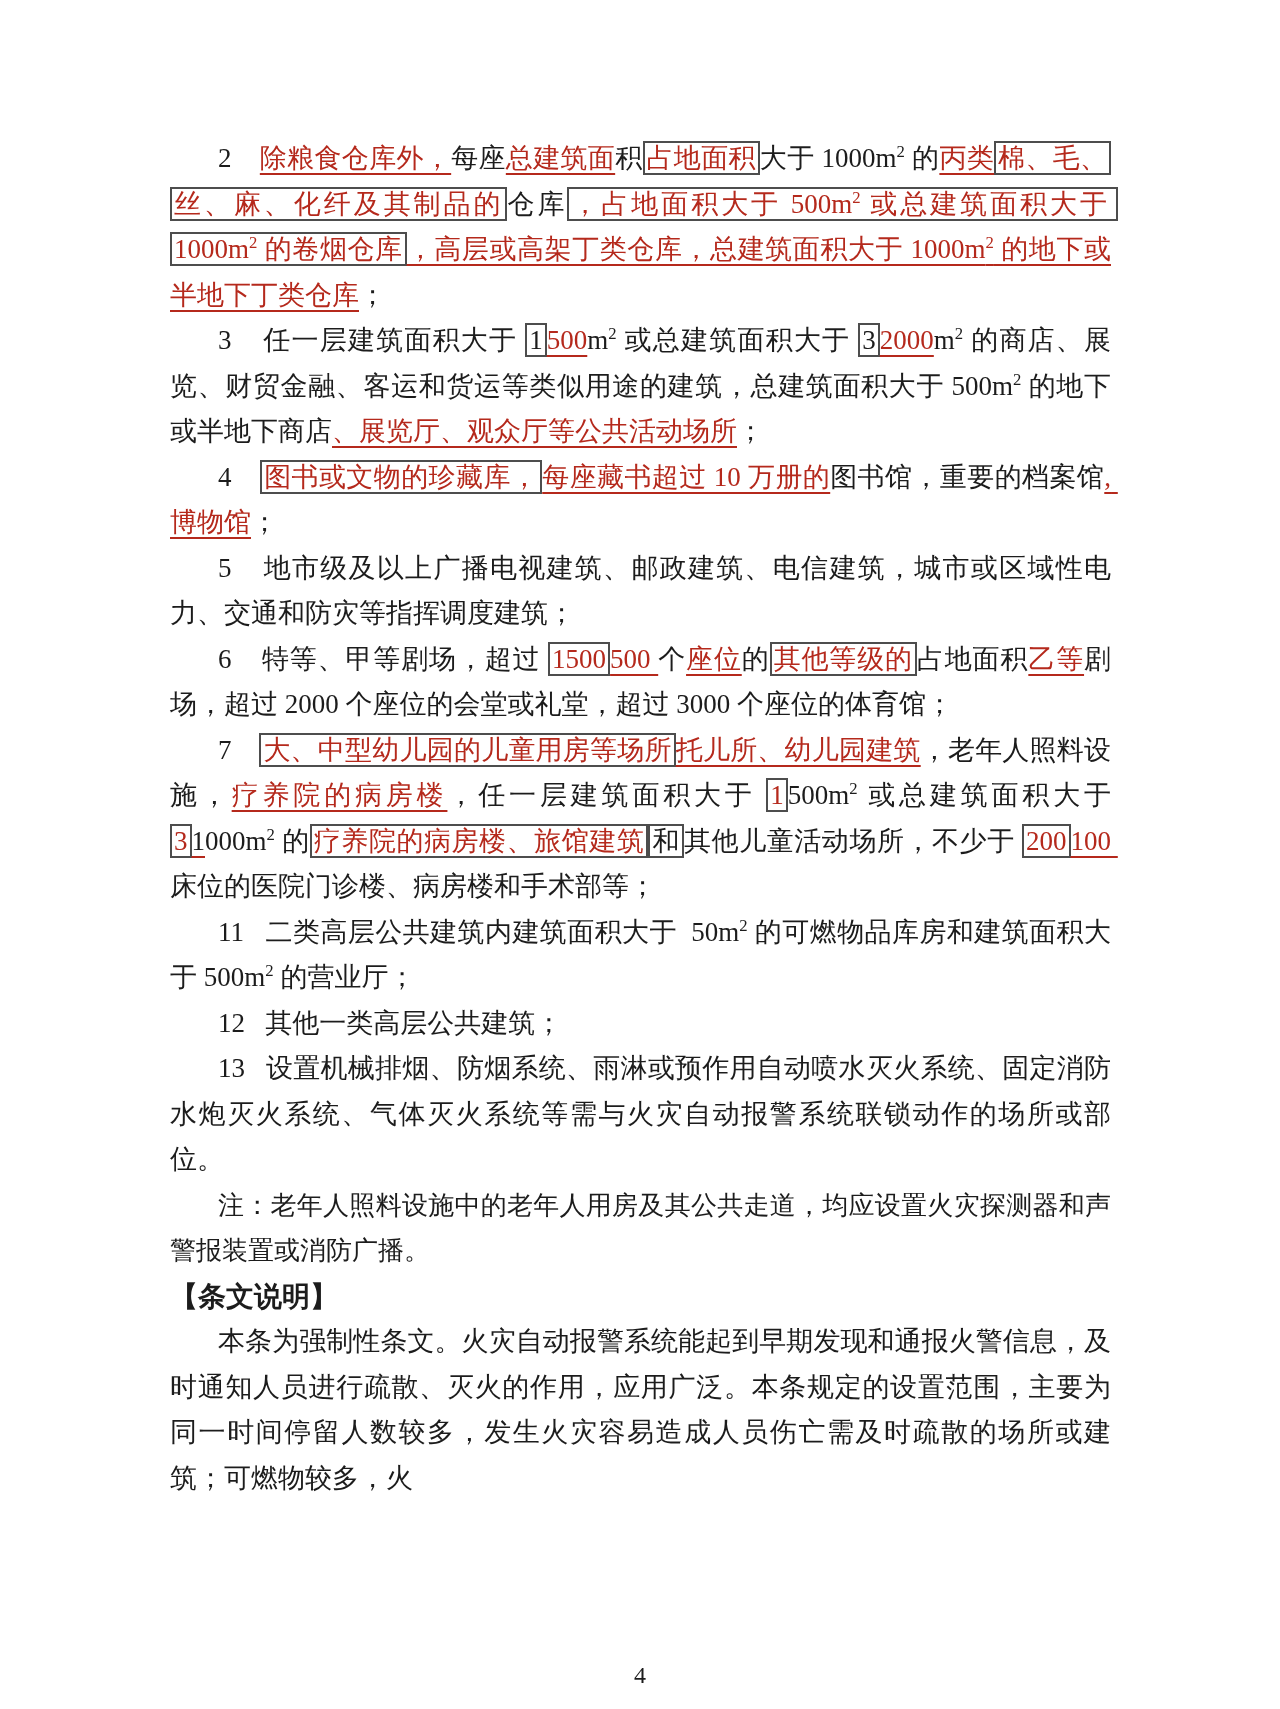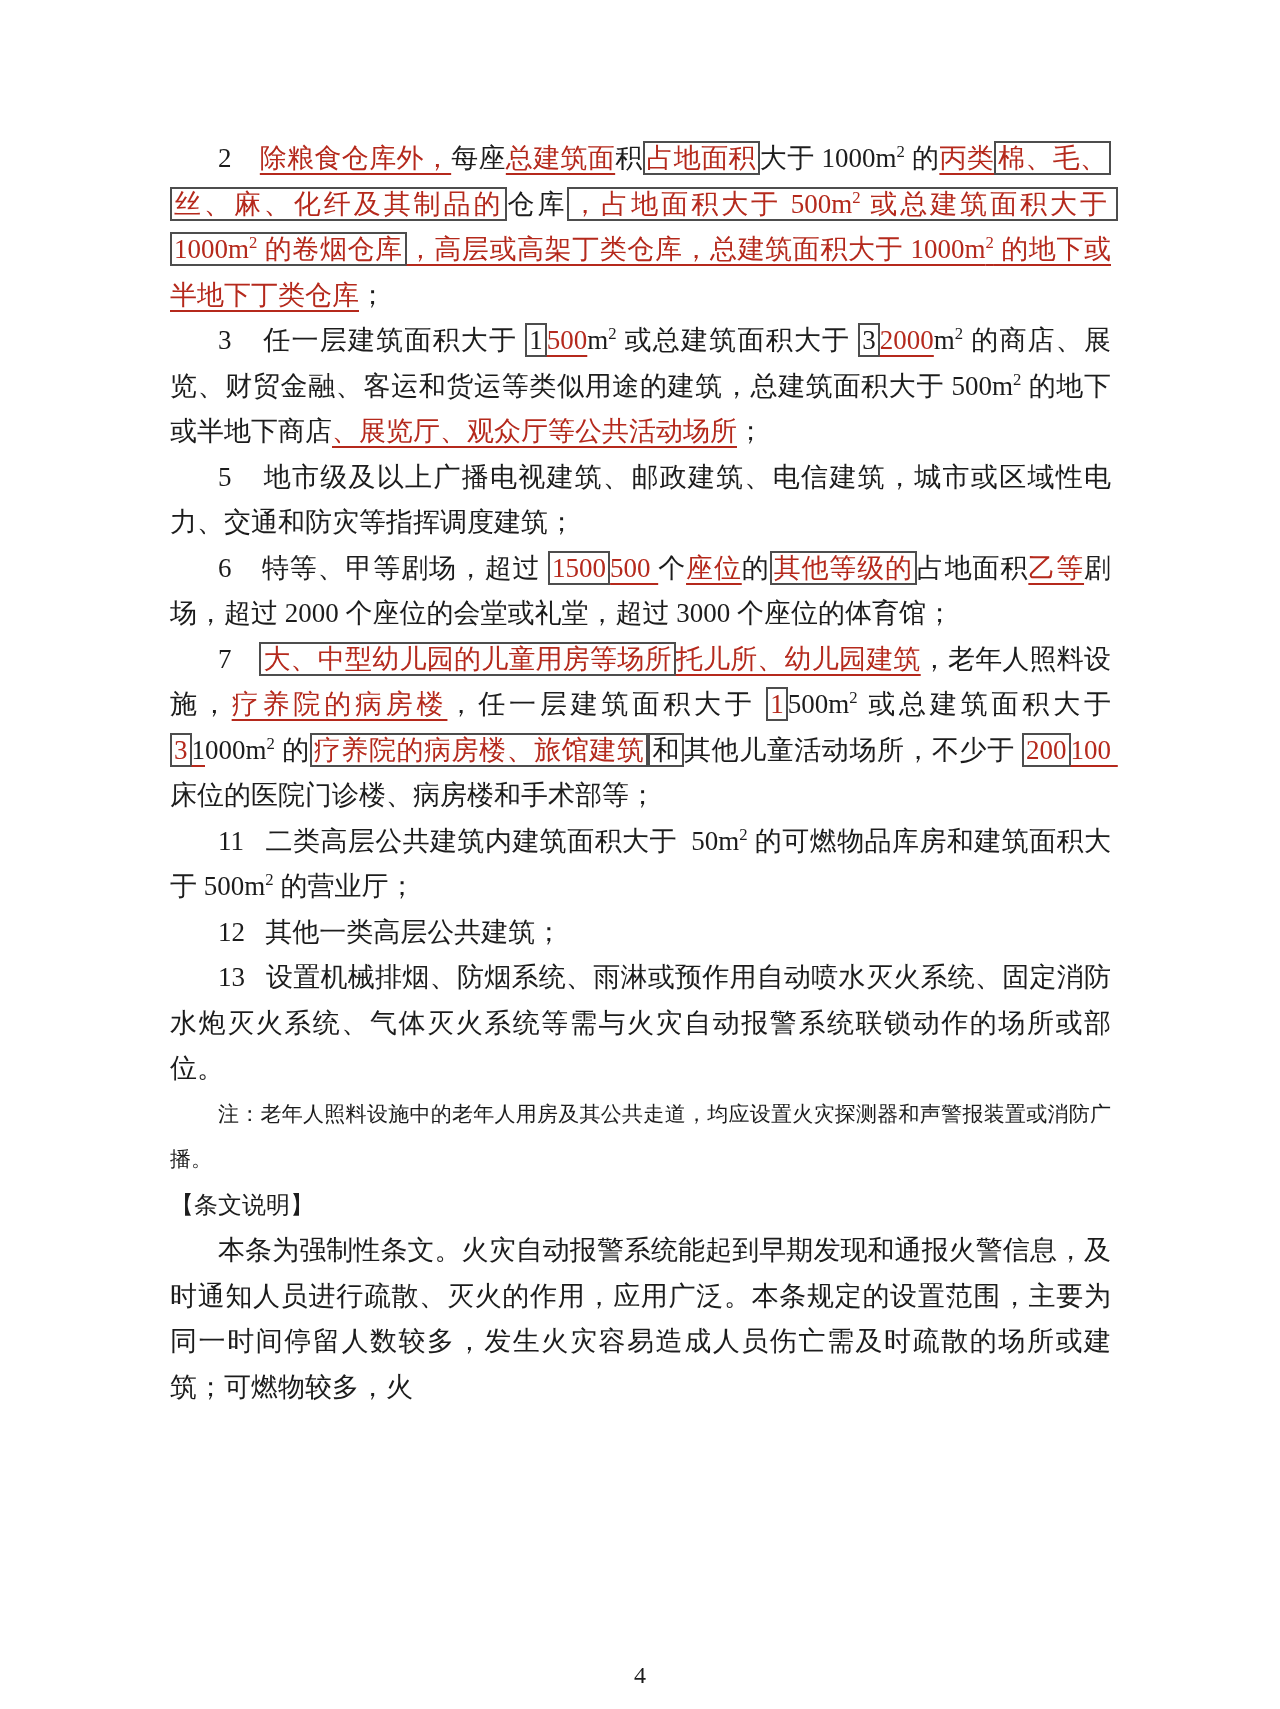--- a/index.html
+++ b/index.html
@@ -12,22 +12,22 @@
     width:1280px;height:1709px;background:#ffffff;position:relative;
     margin:0 auto;overflow:hidden;
     font-family:"Liberation Serif","DejaVu Serif",serif;
     color:var(--ink);
   }
   .content{
     position:absolute;left:170px;top:136px;width:941px;
     font-size:27px;line-height:45.5px;text-align:justify;
   }
   .content p{margin:0;text-indent:48px;white-space:pre-wrap;}
-  .content p.heading{text-indent:0;font-weight:normal;font-size:24px;}
-  .content p.note{font-size:21px;}
+  .content p.heading{text-indent:0;font-weight:bold;font-size:28px;}
+  .content p.note{font-size:26px;}
   .red{color:var(--red);}
   .ins{
     text-decoration:underline;
     text-decoration-color:var(--red);
     text-decoration-thickness:2px;
     text-underline-offset:6px;
   }
   .boxed{
     border:2px solid var(--boxborder);
     padding:0 2px;
@@ -40,20 +40,21 @@
     text-align:center;font-size:24px;color:var(--ink);
   }
 </style>
 </head>
 <body>
 
 <div class="page">
   <div class="content" id="doc-content">
       <p class="item"><span class="">2    </span><span class="red ins">除粮食仓库外，</span><span class="">每座</span><span class="red ins">总建筑面</span><span class="">积</span><span class="red boxed">占地面积</span><span class="">大于 1000m<sup>2</sup> 的</span><span class="red ins">丙类</span><span class="red boxed">棉、毛、丝、麻、化纤及其制品的</span><span class="">仓库</span><span class="red boxed">，占地面积大于 500m<sup>2</sup> 或总建筑面积大于 1000m<sup>2</sup> 的卷烟仓库</span><span class="red ins">，高层或高架丁类仓库，总建筑面积大于 1000m<sup>2</sup> 的地下或半地下丁类仓库</span><span class="">；</span></p>
       <p class="item"><span class="">3    任一层建筑面积大于 </span><span class="boxed">1</span><span class="red ins">500</span><span class="">m<sup>2</sup> 或总建筑面积大于 </span><span class="boxed">3</span><span class="red ins">2000</span><span class="">m<sup>2</sup> 的商店、展览、财贸金融、客运和货运等类似用途的建筑，总建筑面积大于 500m<sup>2</sup> 的地下或半地下商店</span><span class="red ins">、展览厅、观众厅等公共活动场所</span><span class="">；</span></p>
+      <p class="item"><span class="">4    </span><span class="red boxed">图书或文物的珍藏库，</span><span class="red ins">每座藏书超过 10 万册的</span><span class="">图书馆，重要的档案馆</span><span class="red ins">, 博物馆</span><span class="">；</span></p>
       <p class="item"><span class="">5    地市级及以上广播电视建筑、邮政建筑、电信建筑，城市或区域性电力、交通和防灾等指挥调度建筑；</span></p>
       <p class="item"><span class="">6    特等、甲等剧场，超过 </span><span class="red boxed">1500</span><span class="red ins">500 </span><span class="">个</span><span class="red ins">座位</span><span class="">的</span><span class="red boxed">其他等级的</span><span class="">占地面积</span><span class="red ins">乙等</span><span class="">剧场，超过 2000 个座位的会堂或礼堂，超过 3000 个座位的体育馆；</span></p>
       <p class="item"><span class="">7    </span><span class="red boxed">大、中型幼儿园的儿童用房等场所</span><span class="red ins">托儿所、幼儿园建筑</span><span class="">，老年人照料设施，</span><span class="red ins">疗养院的病房楼</span><span class="">，任一层建筑面积大于 </span><span class="red boxed">1</span><span class="">500m<sup>2</sup> 或总建筑面积大于 </span><span class="red boxed">3</span><span class="ins">1</span><span class="">000m<sup>2</sup> 的</span><span class="red boxed">疗养院的病房楼、旅馆建筑</span><span class="boxed">和</span><span class="">其他儿童活动场所，不少于 </span><span class="red boxed">200</span><span class="red ins">100 </span><span class="">床位的医院门诊楼、病房楼和手术部等；</span></p>
       <p class="item"><span class="">11   二类高层公共建筑内建筑面积大于  50m<sup>2</sup> 的可燃物品库房和建筑面积大于 500m<sup>2</sup> 的营业厅；</span></p>
       <p class="item"><span class="">12   其他一类高层公共建筑；</span></p>
       <p class="item"><span class="">13   设置机械排烟、防烟系统、雨淋或预作用自动喷水灭火系统、固定消防水炮灭火系统、气体灭火系统等需与火灾自动报警系统联锁动作的场所或部位。</span></p>
       <p class="note"><span class="">注：老年人照料设施中的老年人用房及其公共走道，均应设置火灾探测器和声警报装置或消防广播。</span></p>
       <p class="heading"><span class="">【条文说明】</span></p>
       <p class="item"><span class="">本条为强制性条文。火灾自动报警系统能起到早期发现和通报火警信息，及时通知人员进行疏散、灭火的作用，应用广泛。本条规定的设置范围，主要为同一时间停留人数较多，发生火灾容易造成人员伤亡需及时疏散的场所或建筑；可燃物较多，火</span></p>
     </div>

